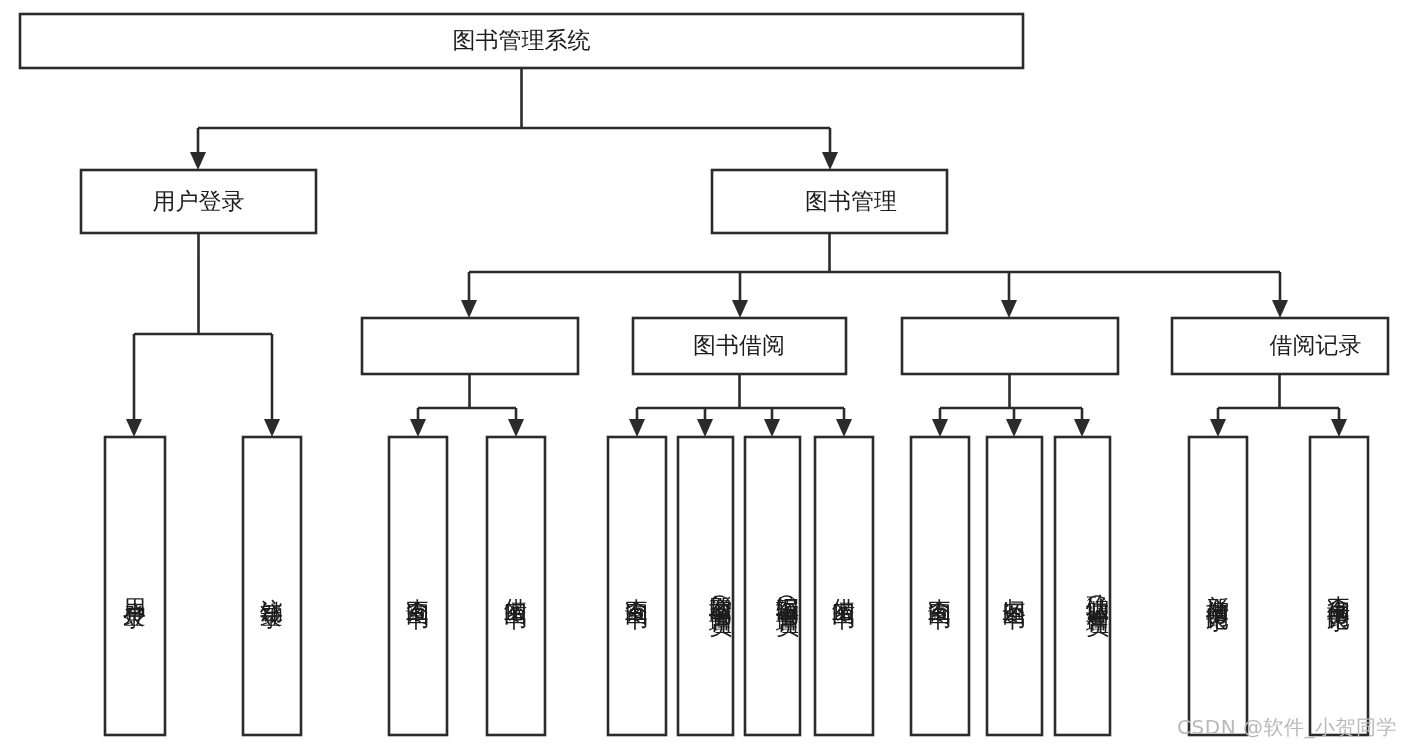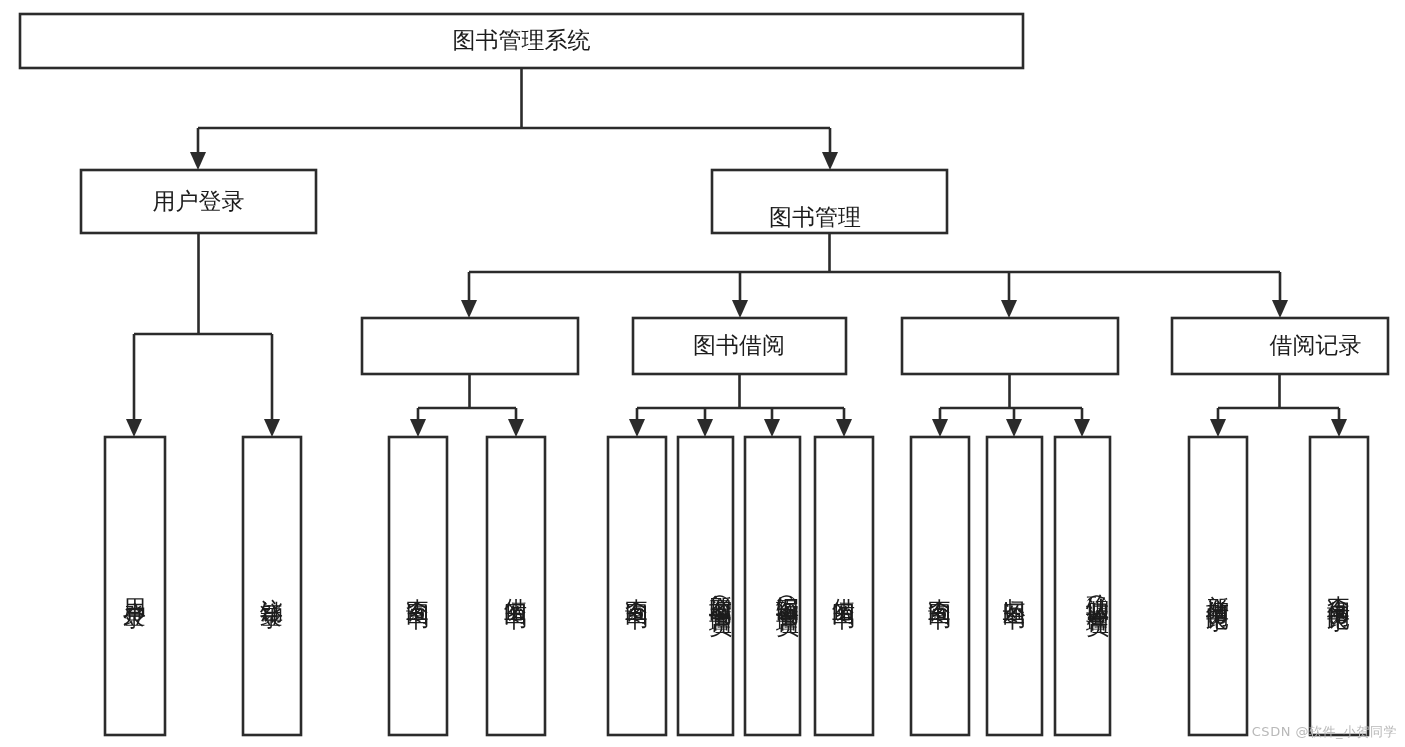--- a/index.html
+++ b/index.html
@@ -58,21 +58,21 @@
     text-orientation: upright;
     font-size: 23px;
     letter-spacing: 3px;
     line-height: 1.05;
   }
   .watermark {
     position: absolute;
     right: 8px;
     bottom: 6px;
     color: #b9b9b9;
-    font-size: 13px;
+    font-size: 20px;
     font-family: "DejaVu Sans", "Liberation Sans", sans-serif;
     letter-spacing: 0.5px;
     white-space: nowrap;
   }
 </style>
 </head>
 <body>
 
 <div id="page">
 
@@ -162,21 +162,21 @@
     <path class="connector" d="M 1218 408 L 1339 408"></path>
     <path class="connector" d="M 1218 408 L 1218 419"></path>
     <path class="connector" d="M 1339 408 L 1339 419"></path>
     <polygon class="arrow-head" points="1210,419 1226,419 1218,437"></polygon>
     <polygon class="arrow-head" points="1331,419 1347,419 1339,437"></polygon>
   </svg>
 
   <div class="node-label horizontal" style="left:20px; top:14px; width:1003px; height:54px;">图书管理系统</div>
 
   <div class="node-label horizontal" style="left:81px; top:170px; width:235px; height:63px;">用户登录</div>
-  <div class="node-label horizontal" style="left:712px; top:170px; width:206px; height:63px;margin-top:16px;">图书管理</div>
+  <div class="node-label horizontal" style="left:748px; top:170px; width:206px; height:63px;">图书管理</div>
 
   <div class="node-label horizontal" style="left:633px; top:318px; width:212px; height:56px;">图书借阅</div>
   <div class="node-label horizontal" style="left:1210px; top:318px; width:211px; height:56px;">借阅记录</div>
 
   <div class="node-label vertical" style="left:105px; top:437px; width:60px; height:298px;">用户登录</div>
   <div class="node-label vertical" style="left:243px; top:437px; width:58px; height:298px;">注销登录</div>
 
   <div class="node-label vertical" style="left:389px; top:437px; width:58px; height:298px;">查询图书</div>
   <div class="node-label vertical" style="left:487px; top:437px; width:58px; height:298px;">借阅图书</div>
 

